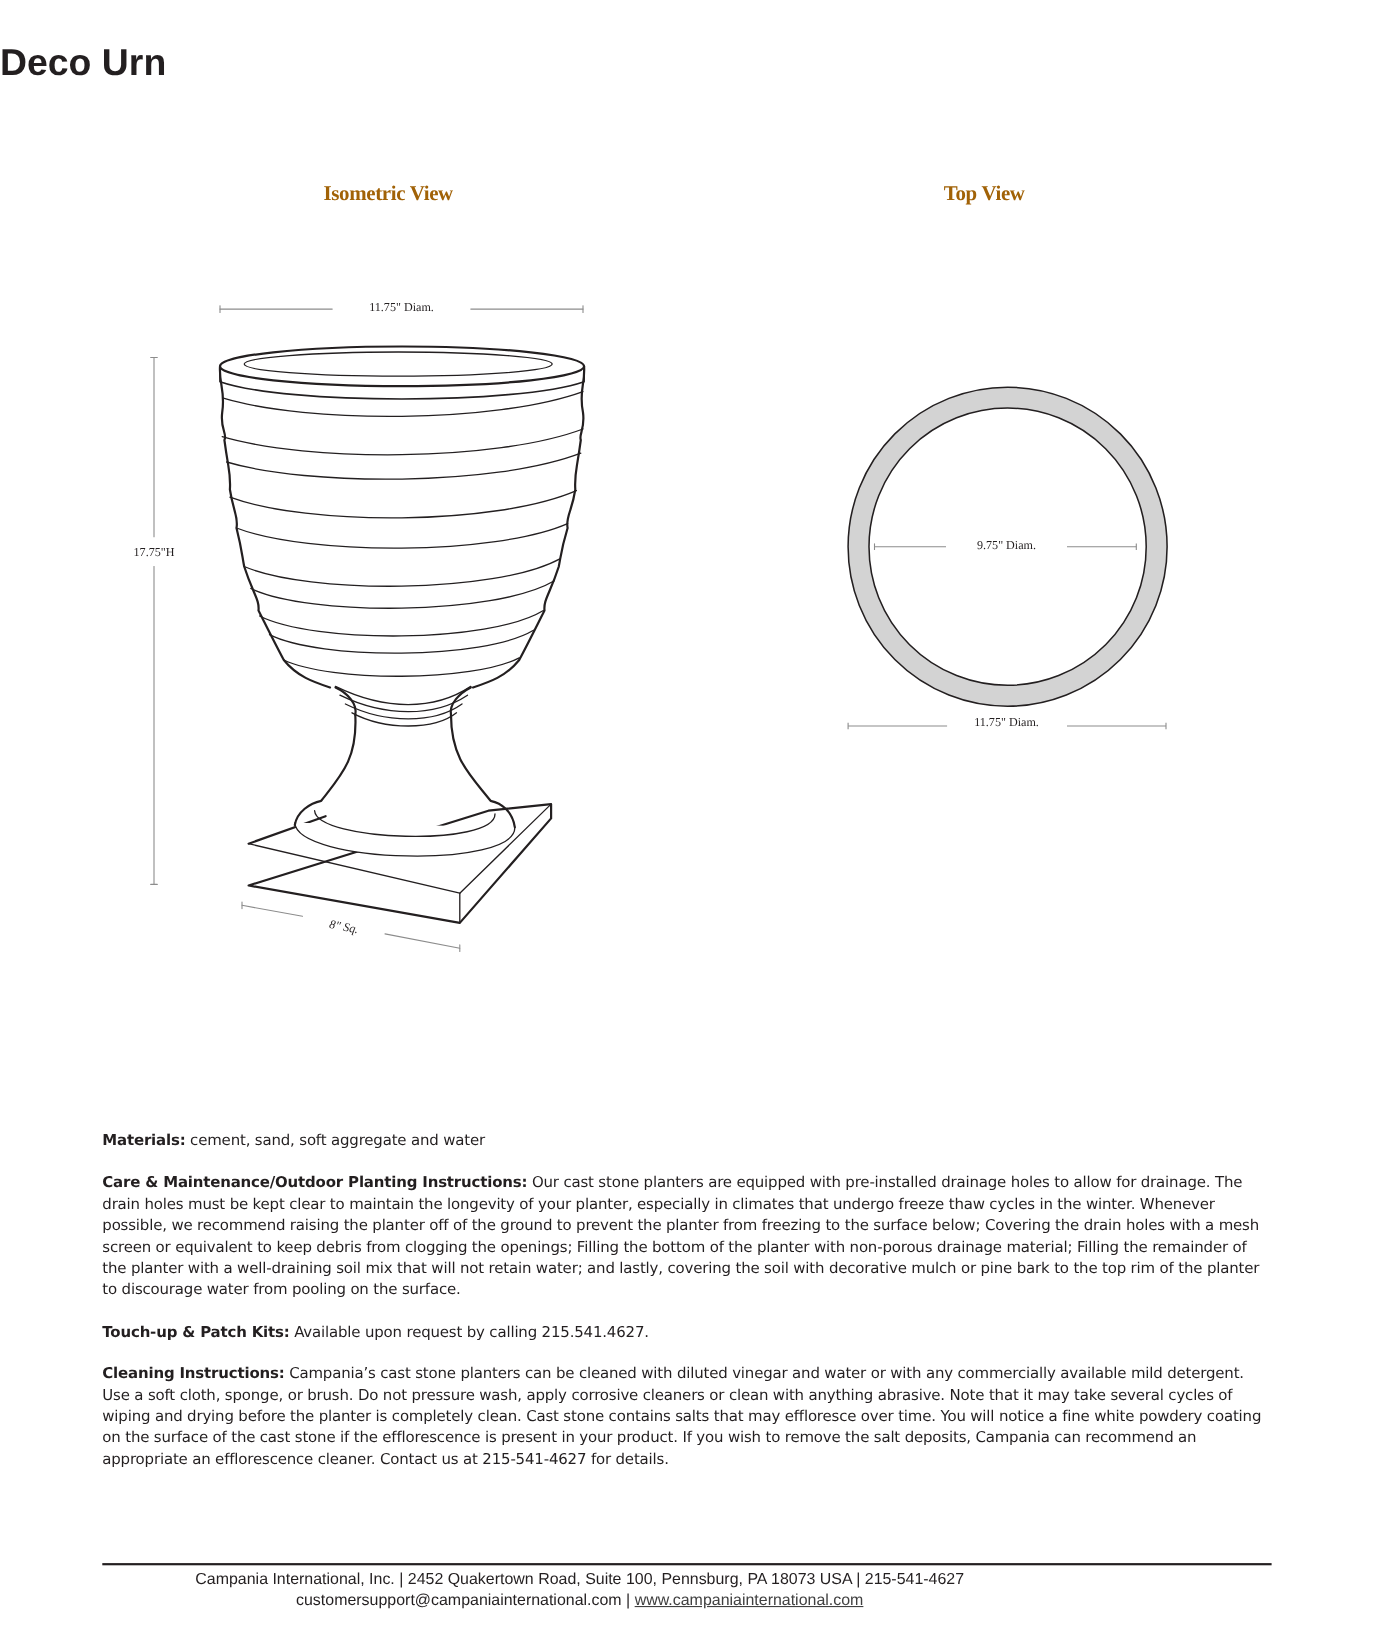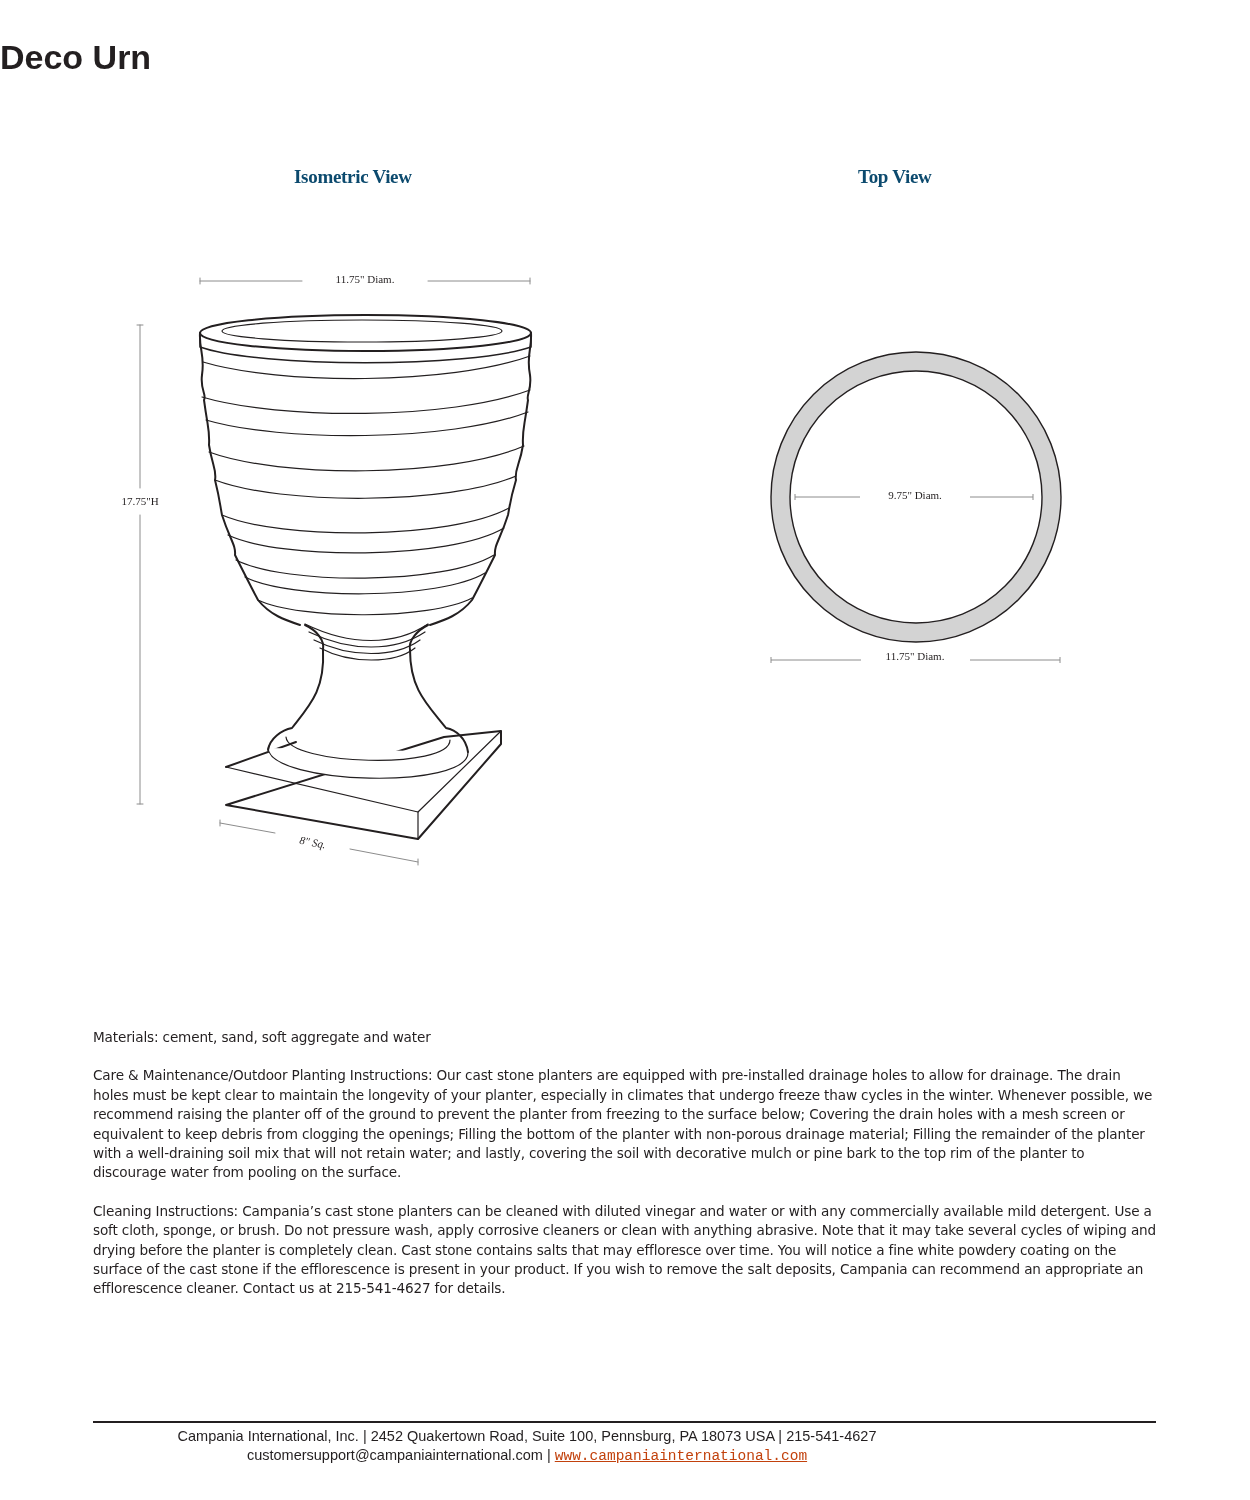--- a/index.html
+++ b/index.html
@@ -1,28 +1,28 @@
 <!DOCTYPE html>
 <html><head>
   <meta charset="utf-8">
   <style>
     html, body { margin: 0; padding: 0; background: #ffffff; }
     body { width: 1250px; height: 1500px; position: relative; overflow: hidden; color: #231f20; font-family: "Liberation Sans", sans-serif; }
     .title { position: absolute; top: 38px; left: 0; width: 1250px; text-align: left; font-family: "Liberation Sans", sans-serif; font-weight: bold; font-size: 34px; color: #231f20; margin: 0; }
-    .view-heading { position: absolute; top: 166px; font-family: "Liberation Serif", serif; font-weight: bold; font-size: 19px; color: #0c4a6e; letter-spacing: -0.3px; }
+    .view-heading { position: absolute; top: 166px; font-family: "Liberation Serif", serif; font-weight: bold; font-size: 19px; color: #a16207; letter-spacing: -0.3px; }
     #iso-heading { left: 294px; }
     #top-heading { left: 858px; text-align: center; }
     svg.drawing { position: absolute; left: 0; top: 0; }
     .dim-label { font-family: "Liberation Serif", serif; font-size: 11px; fill: #231f20; }
     .body-text { position: absolute; left: 93px; width: 1065px; font-family: "DejaVu Sans", sans-serif; font-size: 13.6px; line-height: 19.4px; color: #231f20; letter-spacing: -0.15px; }
     .body-text p { margin: 0 0 19px 0; }
-    .body-text b { font-weight: normal; }
+    .body-text b { font-weight: bold; }
     .footer-rule { position: absolute; left: 93px; top: 1421px; width: 1063px; height: 2px; background: #231f20; }
     .footer { position: absolute; left: 0; top: 1427px; width: 1054px; text-align: center; font-family: "Liberation Sans", sans-serif; font-size: 14.5px; line-height: 19px; color: #231f20; }
-    .footer a { color: #c2410c; text-decoration: underline; font-family: Liberation Mono, monospace; }
+    .footer a { color: #404040; text-decoration: underline; }
   </style>
 </head>
 <body>
 
 <h1 class="title">Deco Urn</h1>
 
 <div class="view-heading" id="iso-heading">Isometric View</div>
 <div class="view-heading" id="top-heading">Top View</div>
 
 <svg class="drawing" width="1250" height="900" viewBox="0 0 1250 900">
@@ -102,20 +102,21 @@
       <line x1="1060" y1="657" x2="1060" y2="663"></line>
     </g>
     <text class="dim-label" x="915" y="499" text-anchor="middle">9.75" Diam.</text>
     <text class="dim-label" x="915" y="660" text-anchor="middle">11.75" Diam.</text>
   </g>
 </svg>
 
 <div class="body-text" style="top: 1028px;">
   <p><b>Materials:</b><span> cement, sand, soft aggregate and water</span></p>
   <p><b>Care &amp; Maintenance/Outdoor Planting Instructions:</b><span> Our cast stone planters are equipped with pre-installed drainage holes to allow for drainage. The drain holes must be kept clear to maintain the longevity of your planter, especially in climates that undergo freeze thaw cycles in the winter.  Whenever possible, we recommend raising the planter off of the ground to prevent the planter from freezing to the surface below; Covering the drain holes with a mesh screen or equivalent to keep debris from clogging the openings; Filling the bottom of the planter with non-porous drainage material; Filling the remainder of the planter with a well-draining soil mix that will not retain water; and lastly, covering the soil with decorative mulch or pine bark to the top rim of the planter to discourage water from pooling on the surface.</span></p>
+  <p><b>Touch-up &amp; Patch Kits:</b><span> Available upon request by calling 215.541.4627.</span></p>
   <p><b>Cleaning Instructions:</b><span> Campania’s cast stone planters can be cleaned with diluted vinegar and water or with any commercially available mild detergent. Use a soft cloth, sponge, or brush. Do not pressure wash, apply corrosive cleaners or clean with anything abrasive. Note that it may take several cycles of wiping and drying before the planter is completely clean. Cast stone contains salts that may effloresce over time. You will notice a fine white powdery coating on the surface of the cast stone if the efflorescence is present in your product. If you wish to remove the salt deposits, Campania can recommend an appropriate an efflorescence cleaner. Contact us at 215-541-4627 for details.</span></p>
 </div>
 
 <div class="footer-rule"></div>
 <div class="footer">
   <div>Campania International, Inc. | 2452 Quakertown Road, Suite 100, Pennsburg, PA 18073 USA | 215-541-4627</div>
   <div><span>customersupport@campaniainternational.com</span><span> | </span><a href="#">www.campaniainternational.com</a></div>
 </div>
 
 </body></html>

